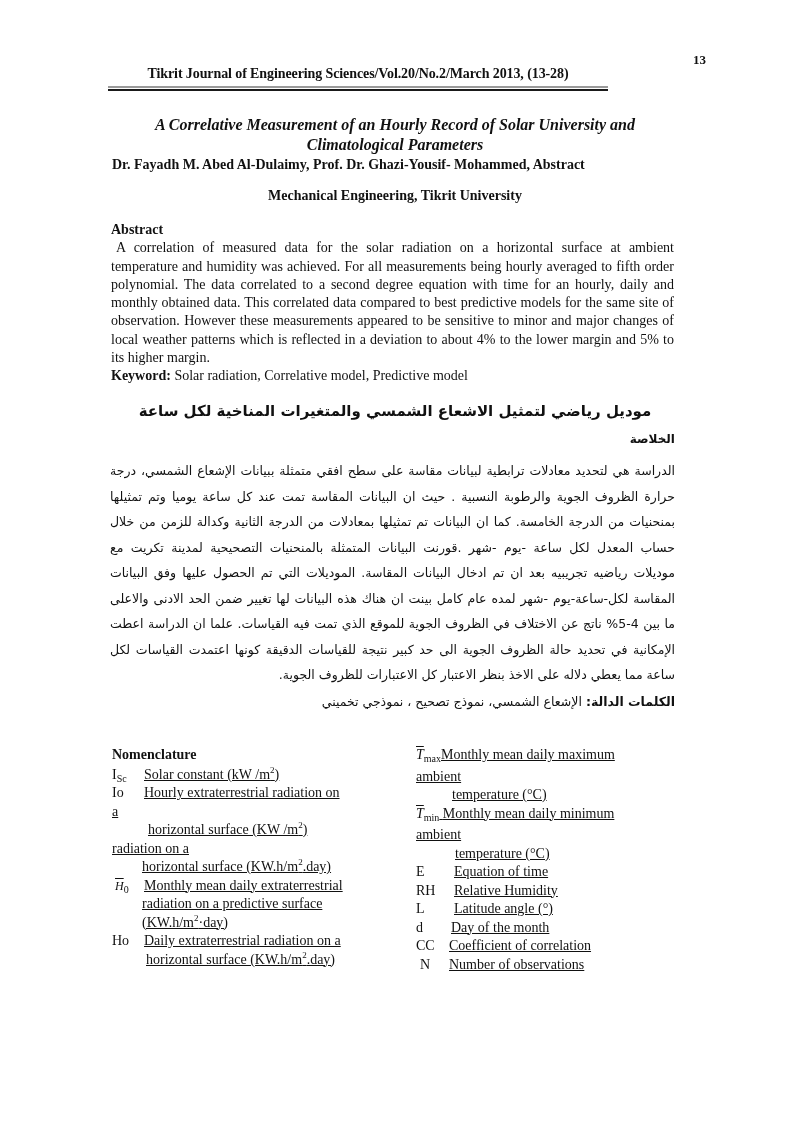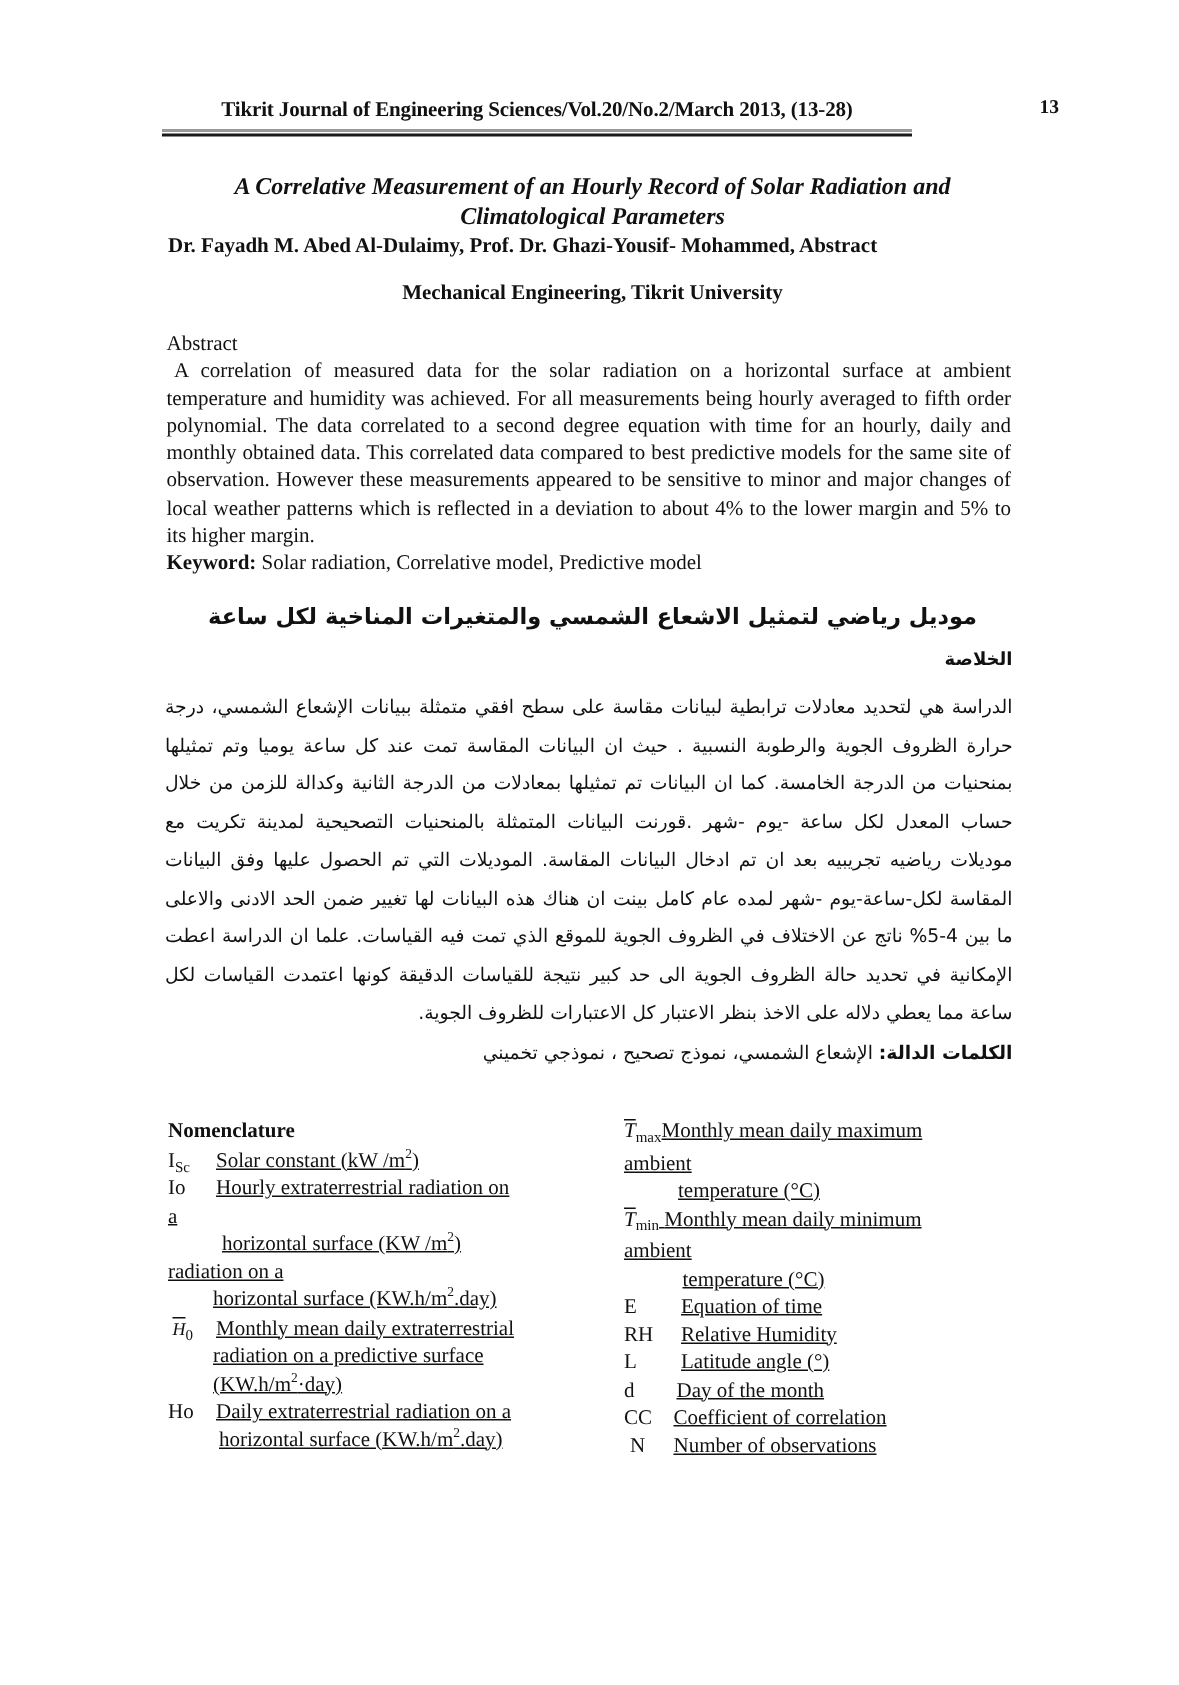--- a/index.html
+++ b/index.html
@@ -5,21 +5,21 @@
     * { margin: 0; padding: 0; box-sizing: border-box; }
     html, body { width: 786px; height: 1123px; background: #ffffff; }
     body {
       position: relative;
       font-family: "Liberation Serif", "DejaVu Serif", serif;
       color: #111111;
       overflow: hidden;
     }
     .page-number {
       position: absolute; left: 693px; top: 52px;
-      font-size: 13px; font-weight: bold; margin-top: 11px;
+      font-size: 13px; font-weight: bold;
     }
     .running-head {
       position: absolute; left: 108px; width: 500px; top: 66px;
       text-align: center; font-size: 14px; font-weight: bold;
       letter-spacing: -0.1px;
     }
     .head-rule {
       position: absolute; left: 108px; width: 500px; top: 86px;
       height: 5px;
       border-top: 2px solid #9a9a9a;
@@ -36,21 +36,21 @@
     }
     .affiliation {
       position: absolute; left: 100px; width: 590px; top: 188px;
       text-align: center; font-size: 14px; font-weight: bold;
     }
     .abstract {
       position: absolute; left: 111px; width: 563px; top: 221px;
       font-size: 14px; line-height: 18.3px;
     }
     .abstract h2 {
-      font-size: 14px; font-weight: normal; margin-bottom: 0;
+      font-size: 14px; font-weight: bold; margin-bottom: 0;
     }
     .abstract p {
       text-align: justify;
       text-indent: 5px;
     }
     .keyword-line { margin-top: 0; font-size: 14px; }
     .keyword-line .kw-label { font-weight: bold; }
 
     .ar-title {
       position: absolute; left: 100px; width: 590px; top: 402px;
@@ -95,21 +95,21 @@
     .sym-h { font-style: italic; font-size: 12px; text-decoration: overline; }
   </style>
 </head>
 <body>
 
 <div class="page-number">13</div>
 <div class="running-head">Tikrit Journal of Engineering Sciences/Vol.20/No.2/March 2013, (13-28)</div>
 <div class="head-rule"></div>
 
 <div class="title">
-  <div>A Correlative Measurement of an Hourly Record of Solar Radiation and</div>
+  <div>A Correlative Measurement of an Hourly Record of Solar University and</div>
   <div>Climatological Parameters</div>
 </div>
 <div class="authors">Dr. Fayadh M. Abed Al-Dulaimy, Prof.  Dr. Ghazi-Yousif- Mohammed, Abstract</div>
 <div class="affiliation">Mechanical Engineering, Tikrit University</div>
 
 <section class="abstract">
   <h2>Abstract</h2>
   <p>A correlation of measured data for the solar radiation on a horizontal surface at ambient temperature and humidity was achieved. For all measurements being hourly averaged to fifth order polynomial. The data correlated to a second degree equation with time for an hourly, daily and monthly obtained data. This correlated data compared to best predictive models for the same site of observation. However these measurements appeared to be sensitive to minor and major changes of local weather patterns which is reflected in a deviation to about 4% to the lower margin and 5% to its higher margin.</p>
   <div class="keyword-line">
     <span class="kw-label">Keyword:</span>

